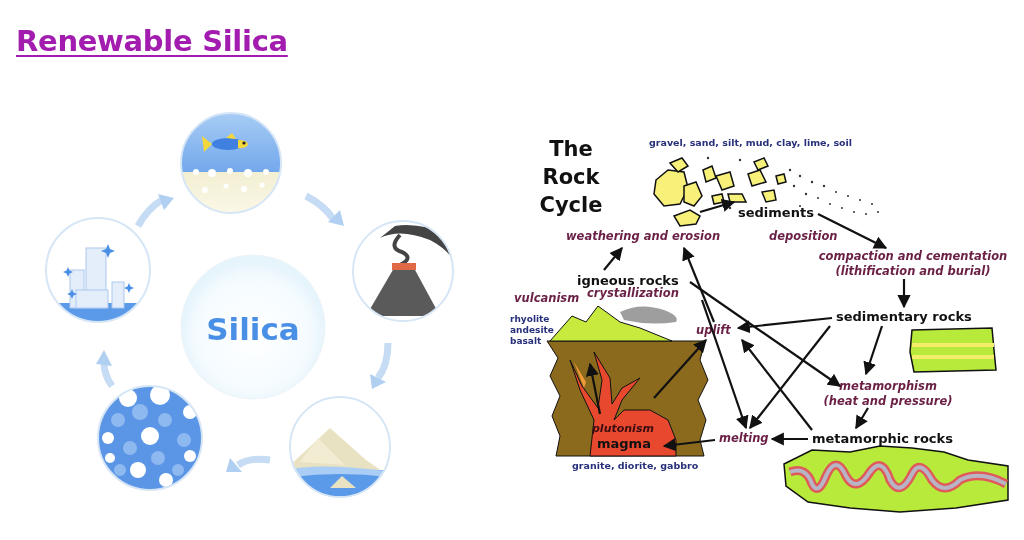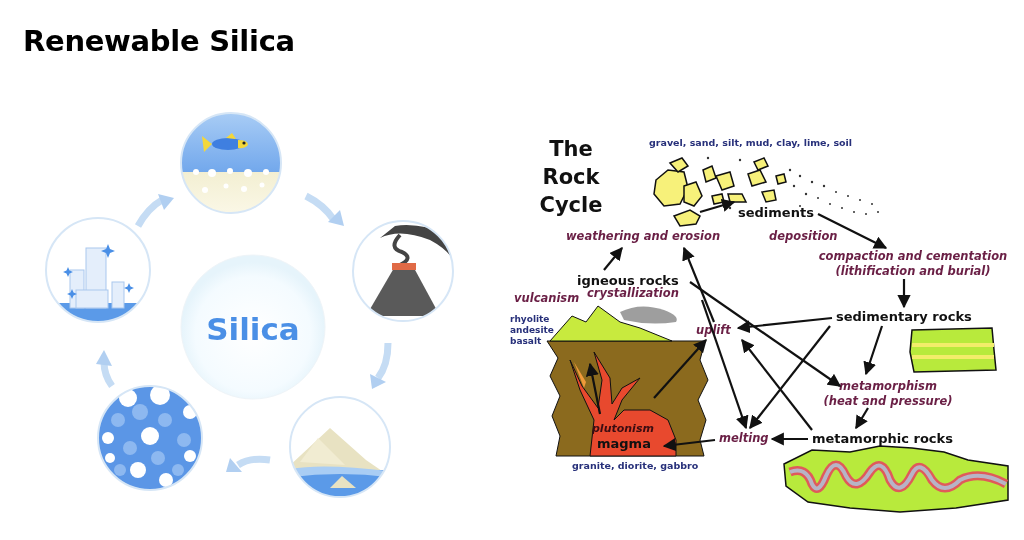--- a/index.html
+++ b/index.html
@@ -1,17 +1,17 @@
 <!DOCTYPE html>
 <html><head>
 <meta charset="utf-8">
 <style>
   html, body { margin:0; padding:0; background:#fff; }
   body { width:1024px; height:540px; position:relative; overflow:hidden; font-family:"Liberation Sans", sans-serif; }
-  .title { position:absolute; left:23px; top:24px; font-family:"DejaVu Sans", sans-serif; font-weight:bold; font-size:29px; color:#000000; text-decoration-thickness:2px; text-underline-offset:4px; letter-spacing:-0.3px; }
+  .title { position:absolute; left:16px; top:24px; font-family:"DejaVu Sans", sans-serif; font-weight:bold; font-size:29px; color:#a21caf; text-decoration:underline; text-decoration-thickness:2px; text-underline-offset:4px; letter-spacing:-0.3px; }
   svg { position:absolute; left:0; top:0; }
   .t-black { font-family:"DejaVu Sans", sans-serif; font-weight:bold; fill:#111; }
   .t-proc { font-family:"DejaVu Sans", sans-serif; font-weight:bold; font-style:italic; fill:#6a1f45; }
   .t-blue { font-family:"DejaVu Sans", sans-serif; font-weight:bold; fill:#27307a; }
 </style>
 </head>
 <body>
 
 <div class="title">Renewable Silica</div>
 

